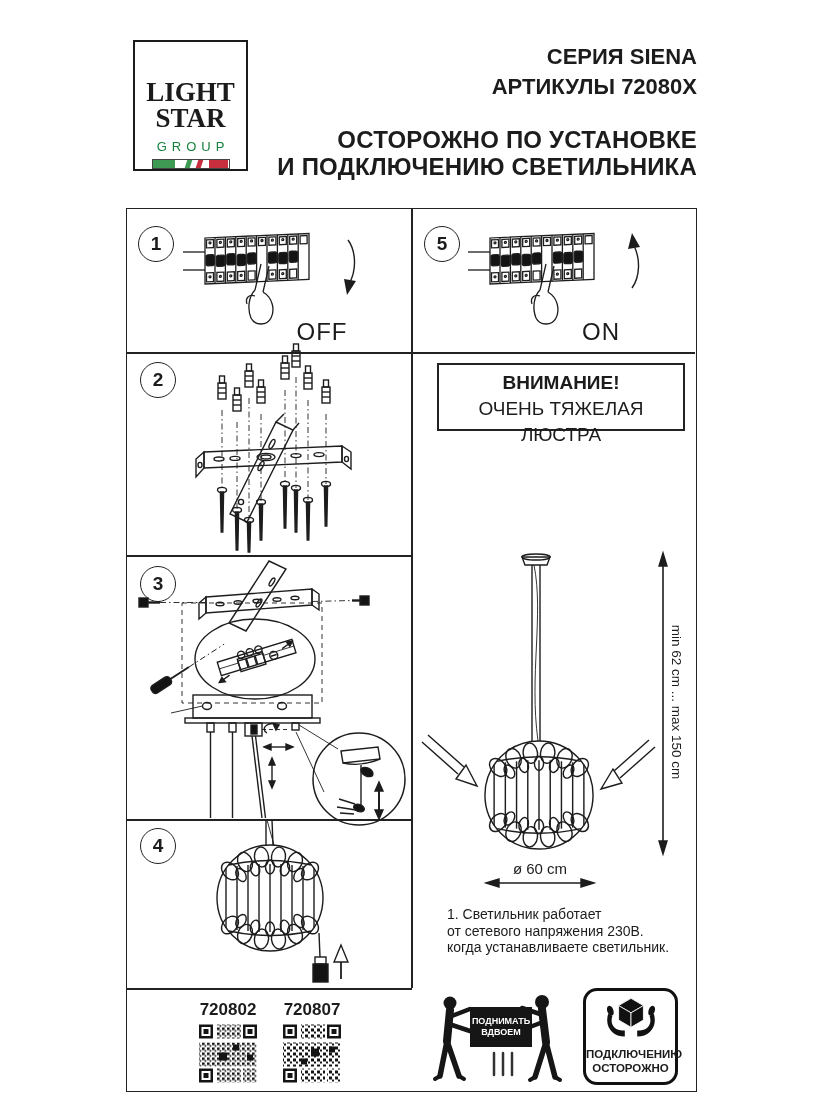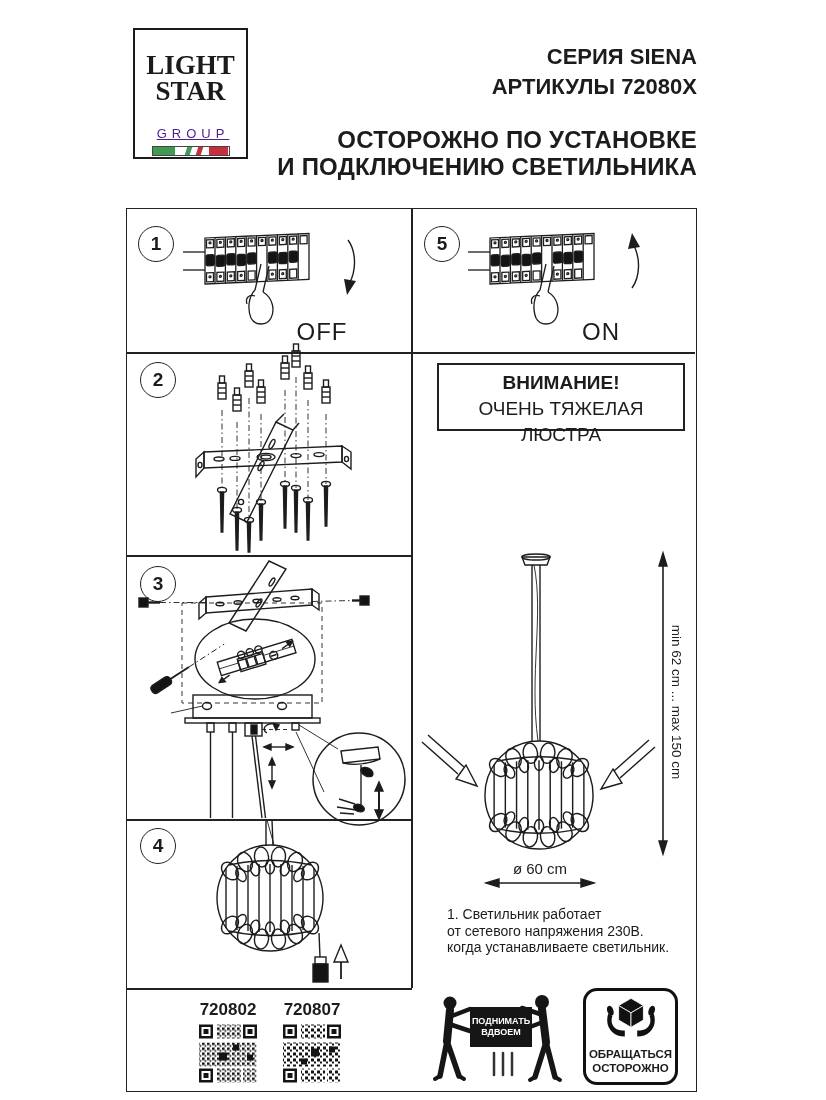--- a/index.html
+++ b/index.html
@@ -1,25 +1,25 @@
 <!DOCTYPE html>
 <html><head>
 <meta charset="utf-8">
 <style>
   html,body{margin:0;padding:0;background:#e8e8e8;}
   .page{position:relative;width:826px;height:1100px;background:#ffffff;overflow:hidden;
         font-family:"Liberation Sans",sans-serif;color:#1c1c1c;}
   .abs{position:absolute;}
   
-  .logo-box{left:133px;top:28px;width:111px;height:127px;border:2.5px solid #1b1b1b;
-            display:flex;flex-direction:column;align-items:center;justify-content:flex-start;}
+  .logo-box{left:133px;top:40px;width:111px;height:127px;border:2.5px solid #1b1b1b;
+            display:flex;flex-direction:column;align-items:center;justify-content:flex-end;}
   .logo-word{font-family:"Liberation Serif",serif;font-weight:bold;font-size:27px;line-height:26px;
              letter-spacing:0px;color:#1b1b1b;}
   .logo-word.first{margin-top:22px;}
-  .logo-group{font-size:13px;letter-spacing:5px;color:#4c1d95;margin-top:22px;margin-left:5px;text-decoration:underline;}
+  .logo-group{font-size:13px;letter-spacing:5px;color:#15803d;margin-top:8px;margin-left:5px;}
   .logo-flag{margin-top:5px;width:76px;height:8px;border:1.5px solid #444;display:flex;}
   .flag-seg{height:100%;}
   .header-text{right:129px;top:42px;text-align:right;}
   .hdr-series{font-weight:bold;font-size:22px;line-height:30px;}
   .hdr-title{font-weight:bold;font-size:24px;line-height:27px;margin-top:24px;letter-spacing:0.2px;}
   
   .frame{left:126px;top:208px;width:569px;height:882px;border:1.8px solid #222;}
   .gline{background:#222;}
   
   .step-circle{width:34px;height:34px;border:1.7px solid #222;border-radius:50%;
@@ -566,17 +566,17 @@
         <polygon points="18,10 30,17 30,31 18,24"></polygon>
         <polygon points="42,10 30,17 30,31 42,24"></polygon>
       </g>
       <g fill="#111111">
         <path d="M8,18 C4,30 12,40 24,40 L24,34 C15,35 9,29 12,20 Z"></path>
         <path d="M52,18 C56,30 48,40 36,40 L36,34 C45,35 51,29 48,20 Z"></path>
         <ellipse cx="10" cy="15" rx="3" ry="5" transform="rotate(-20 10 15)"></ellipse>
         <ellipse cx="50" cy="15" rx="3" ry="5" transform="rotate(20 50 15)"></ellipse>
       </g>
     </svg>
-    <div class="care-text">ОБРАЩАТЬСЯ</div>
+    <div class="care-text">ПОДКЛЮЧЕНИЮ</div>
     <div class="care-text" style="margin-top:0;">ОСТОРОЖНО</div>
   </div>
 
 </div>
 
 </body></html>

